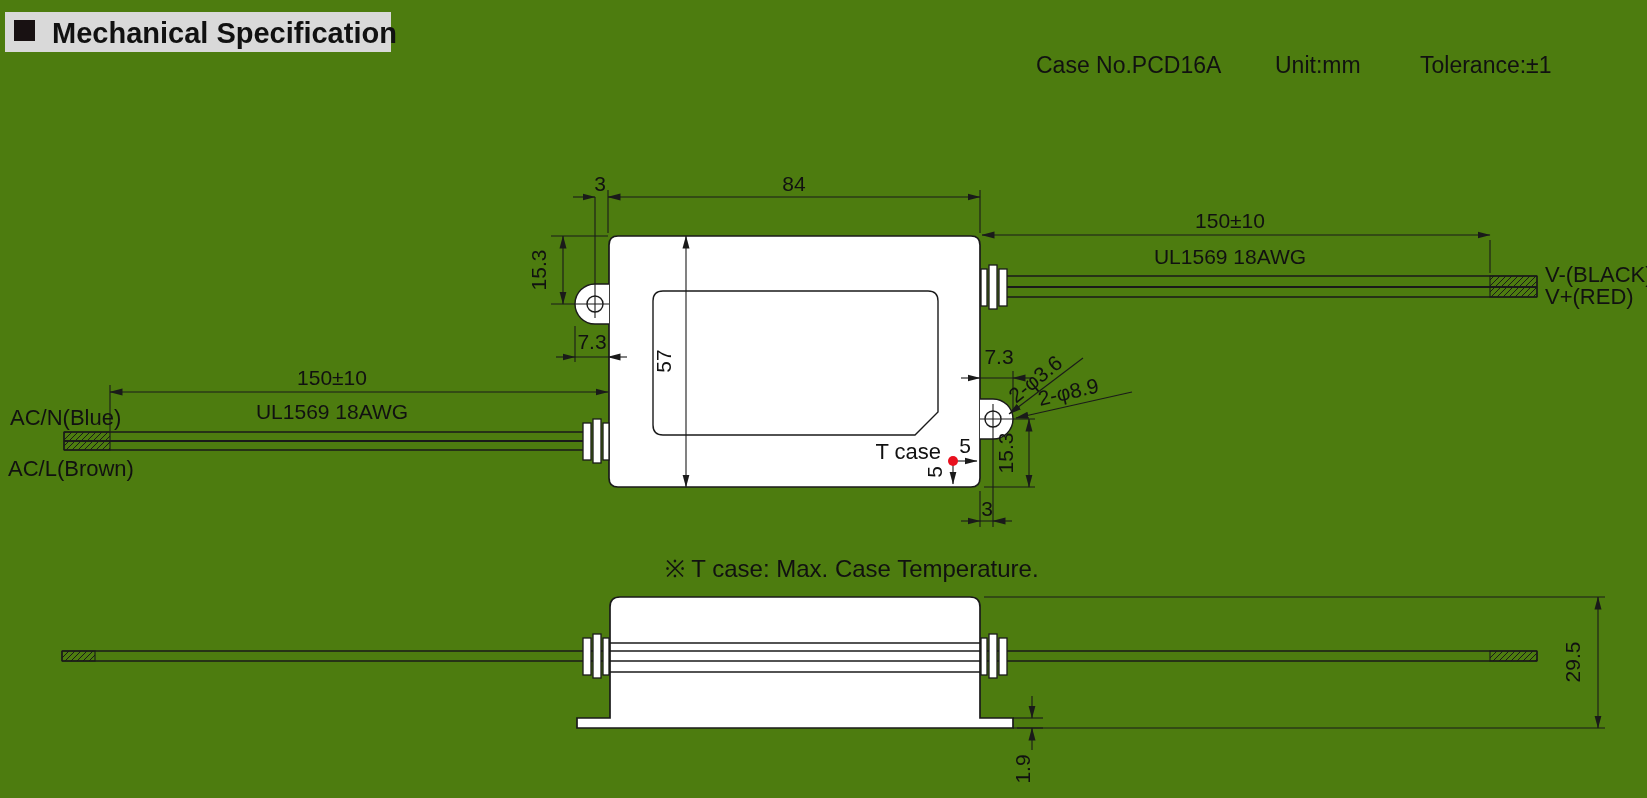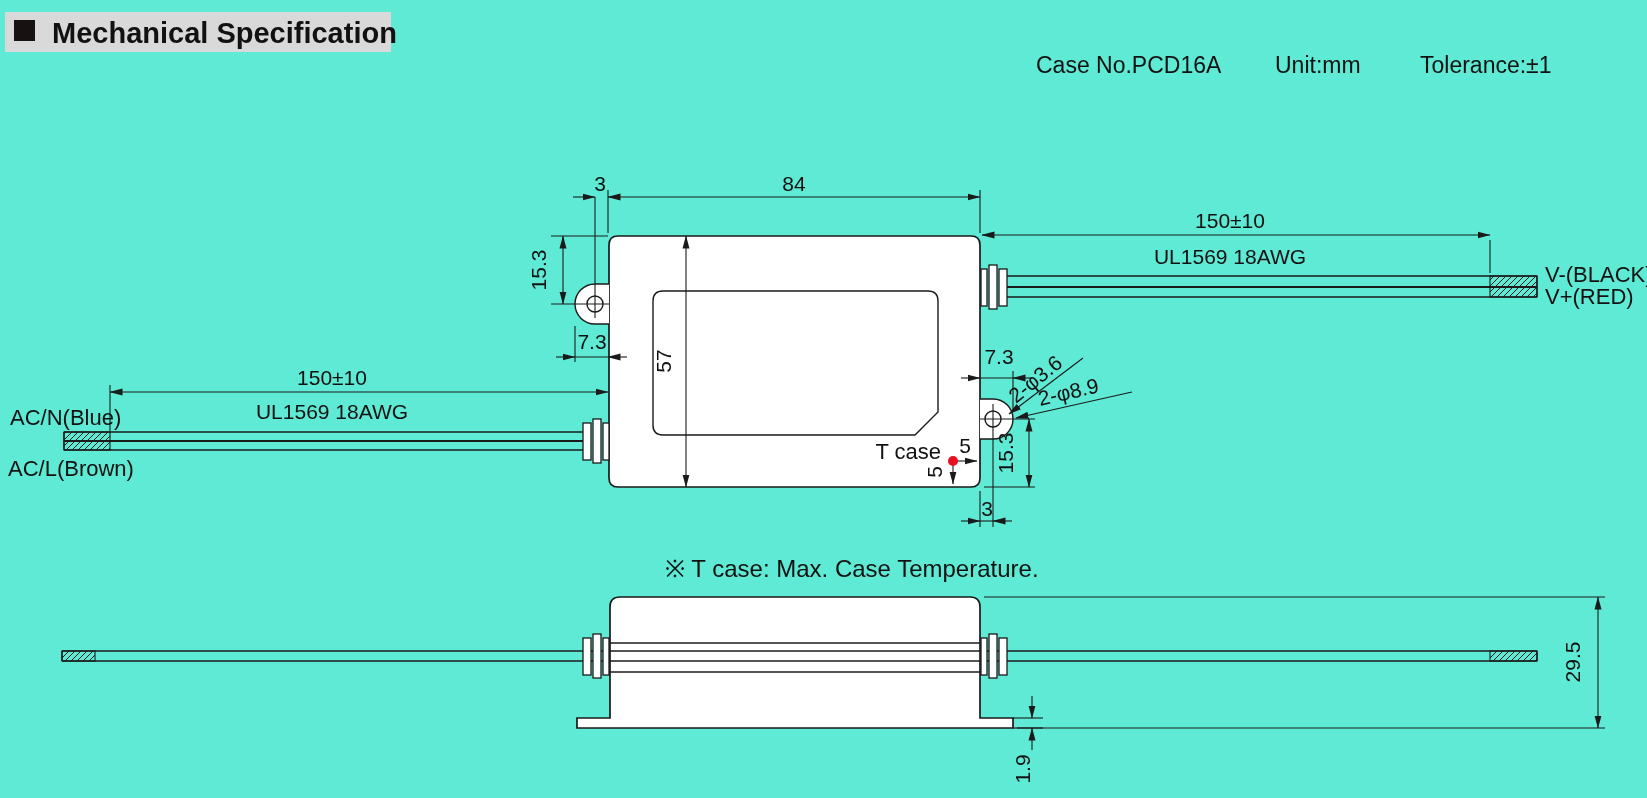--- a/index.html
+++ b/index.html
@@ -1,16 +1,16 @@
 <!DOCTYPE html>
 <html><head>
 <meta charset="utf-8">
 <style>
   html,body{margin:0;padding:0;background:#ffffff;}
-  .canvas{position:relative;width:1647px;height:798px;background:#5eead4;overflow:hidden;
+  .canvas{position:relative;width:1647px;height:798px;background:#4d7c0f;overflow:hidden;
           font-family:"Liberation Sans", sans-serif;}
   svg{position:absolute;left:0;top:0;}
   .ol{fill:#ffffff;stroke:#1a1a1a;stroke-width:1.7;}
   .ol2{fill:#ffffff;stroke:#1a1a1a;stroke-width:1.4;}
   .ln{fill:none;stroke:#1a1a1a;stroke-width:1.4;}
   .lnb{fill:none;stroke:#1a1a1a;stroke-width:2.2;}
   .dim{fill:none;stroke:#1a1a1a;stroke-width:1.1;}
   .rib{fill:#ffffff;stroke:#1a1a1a;stroke-width:1.3;}
   .hat{fill:url(#hatch);stroke:#1a1a1a;stroke-width:1.1;}
   text{fill:#111;}

